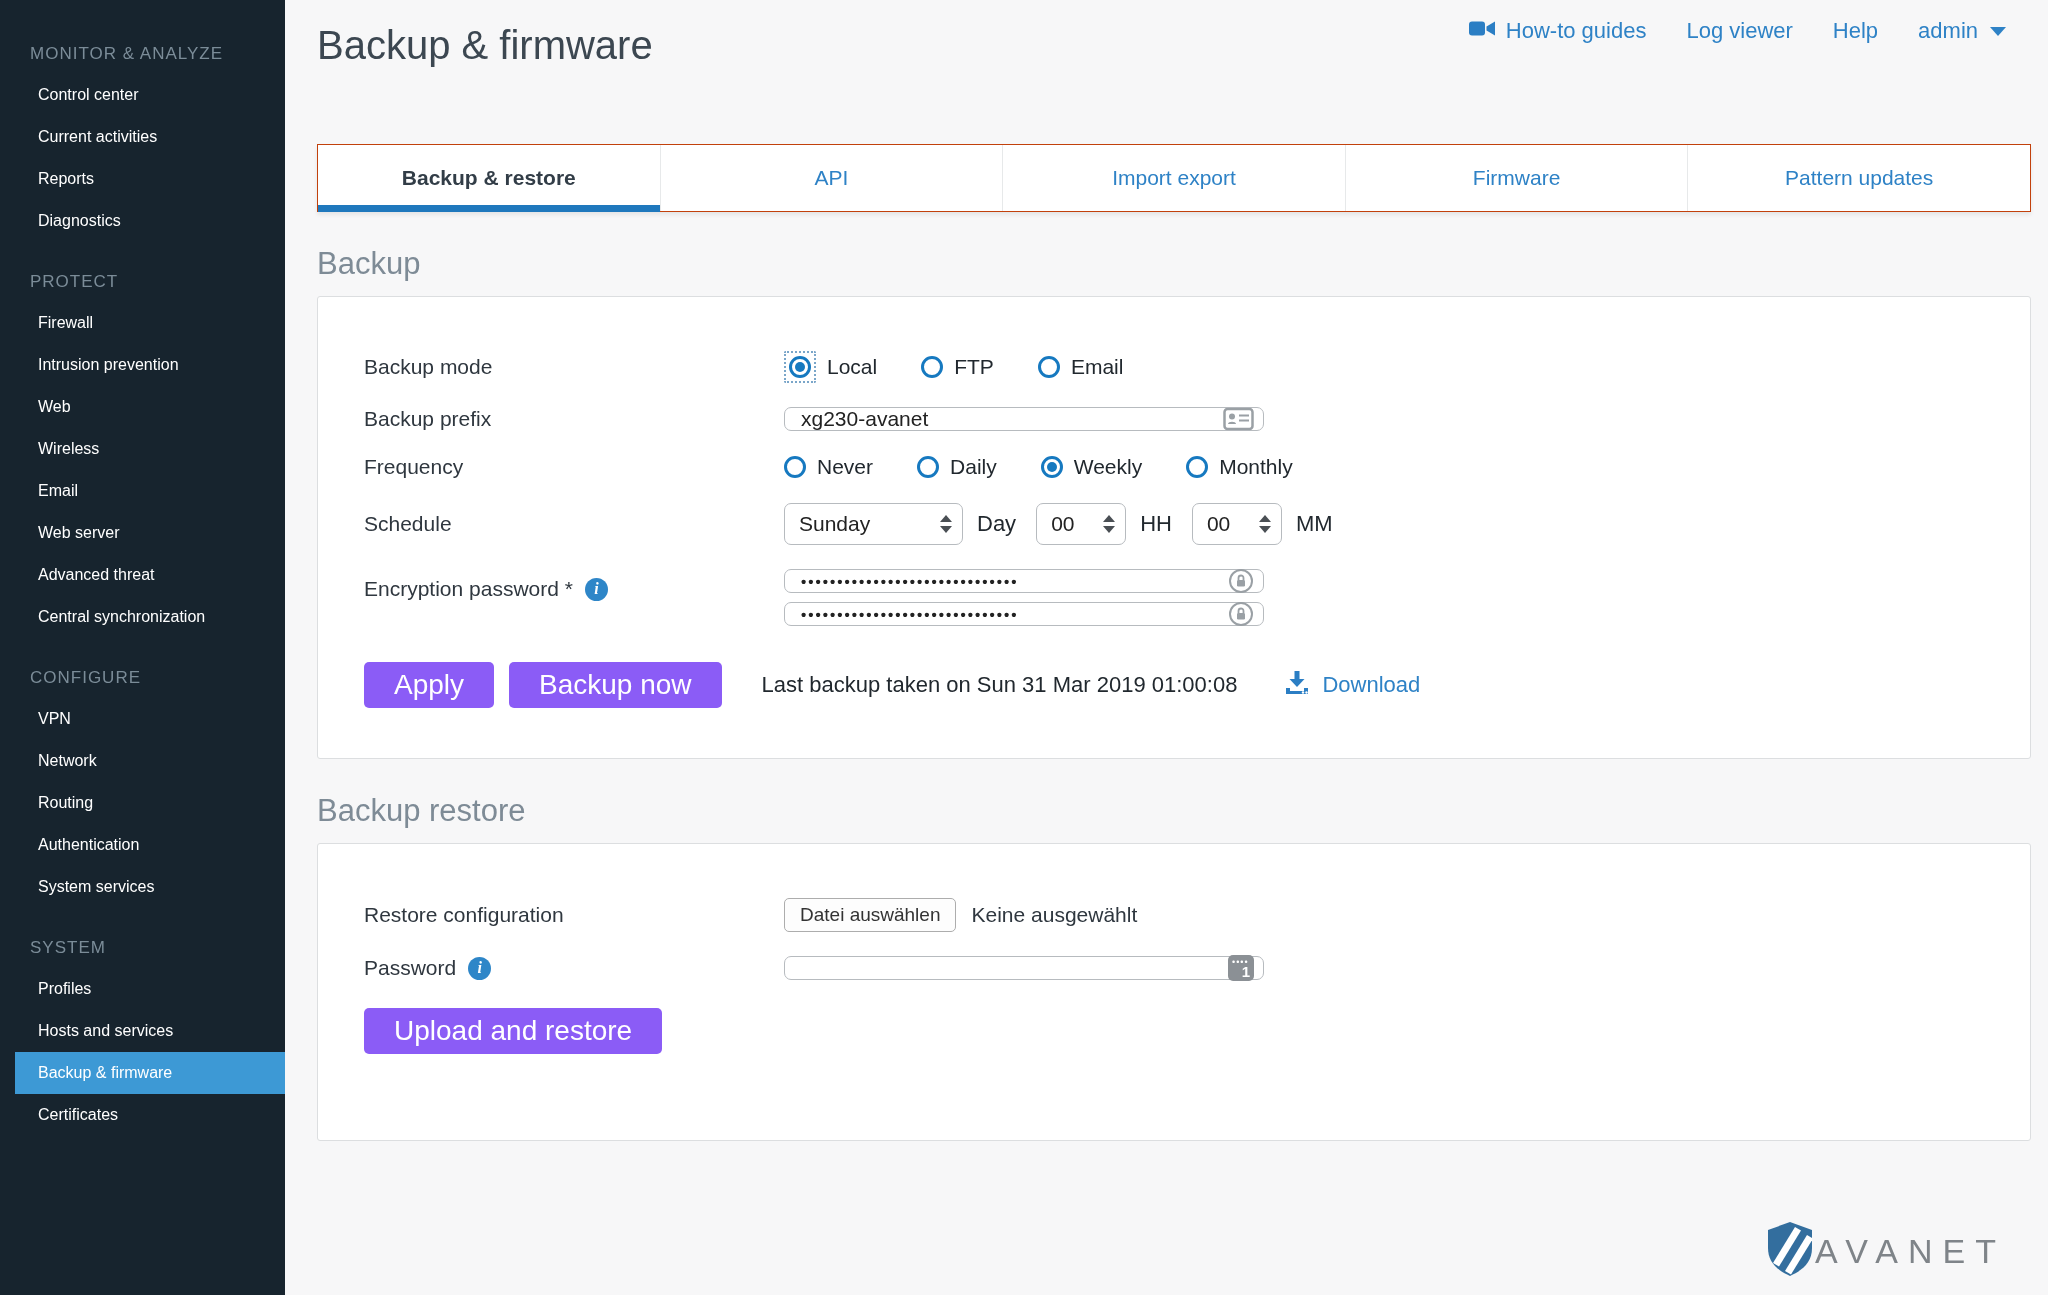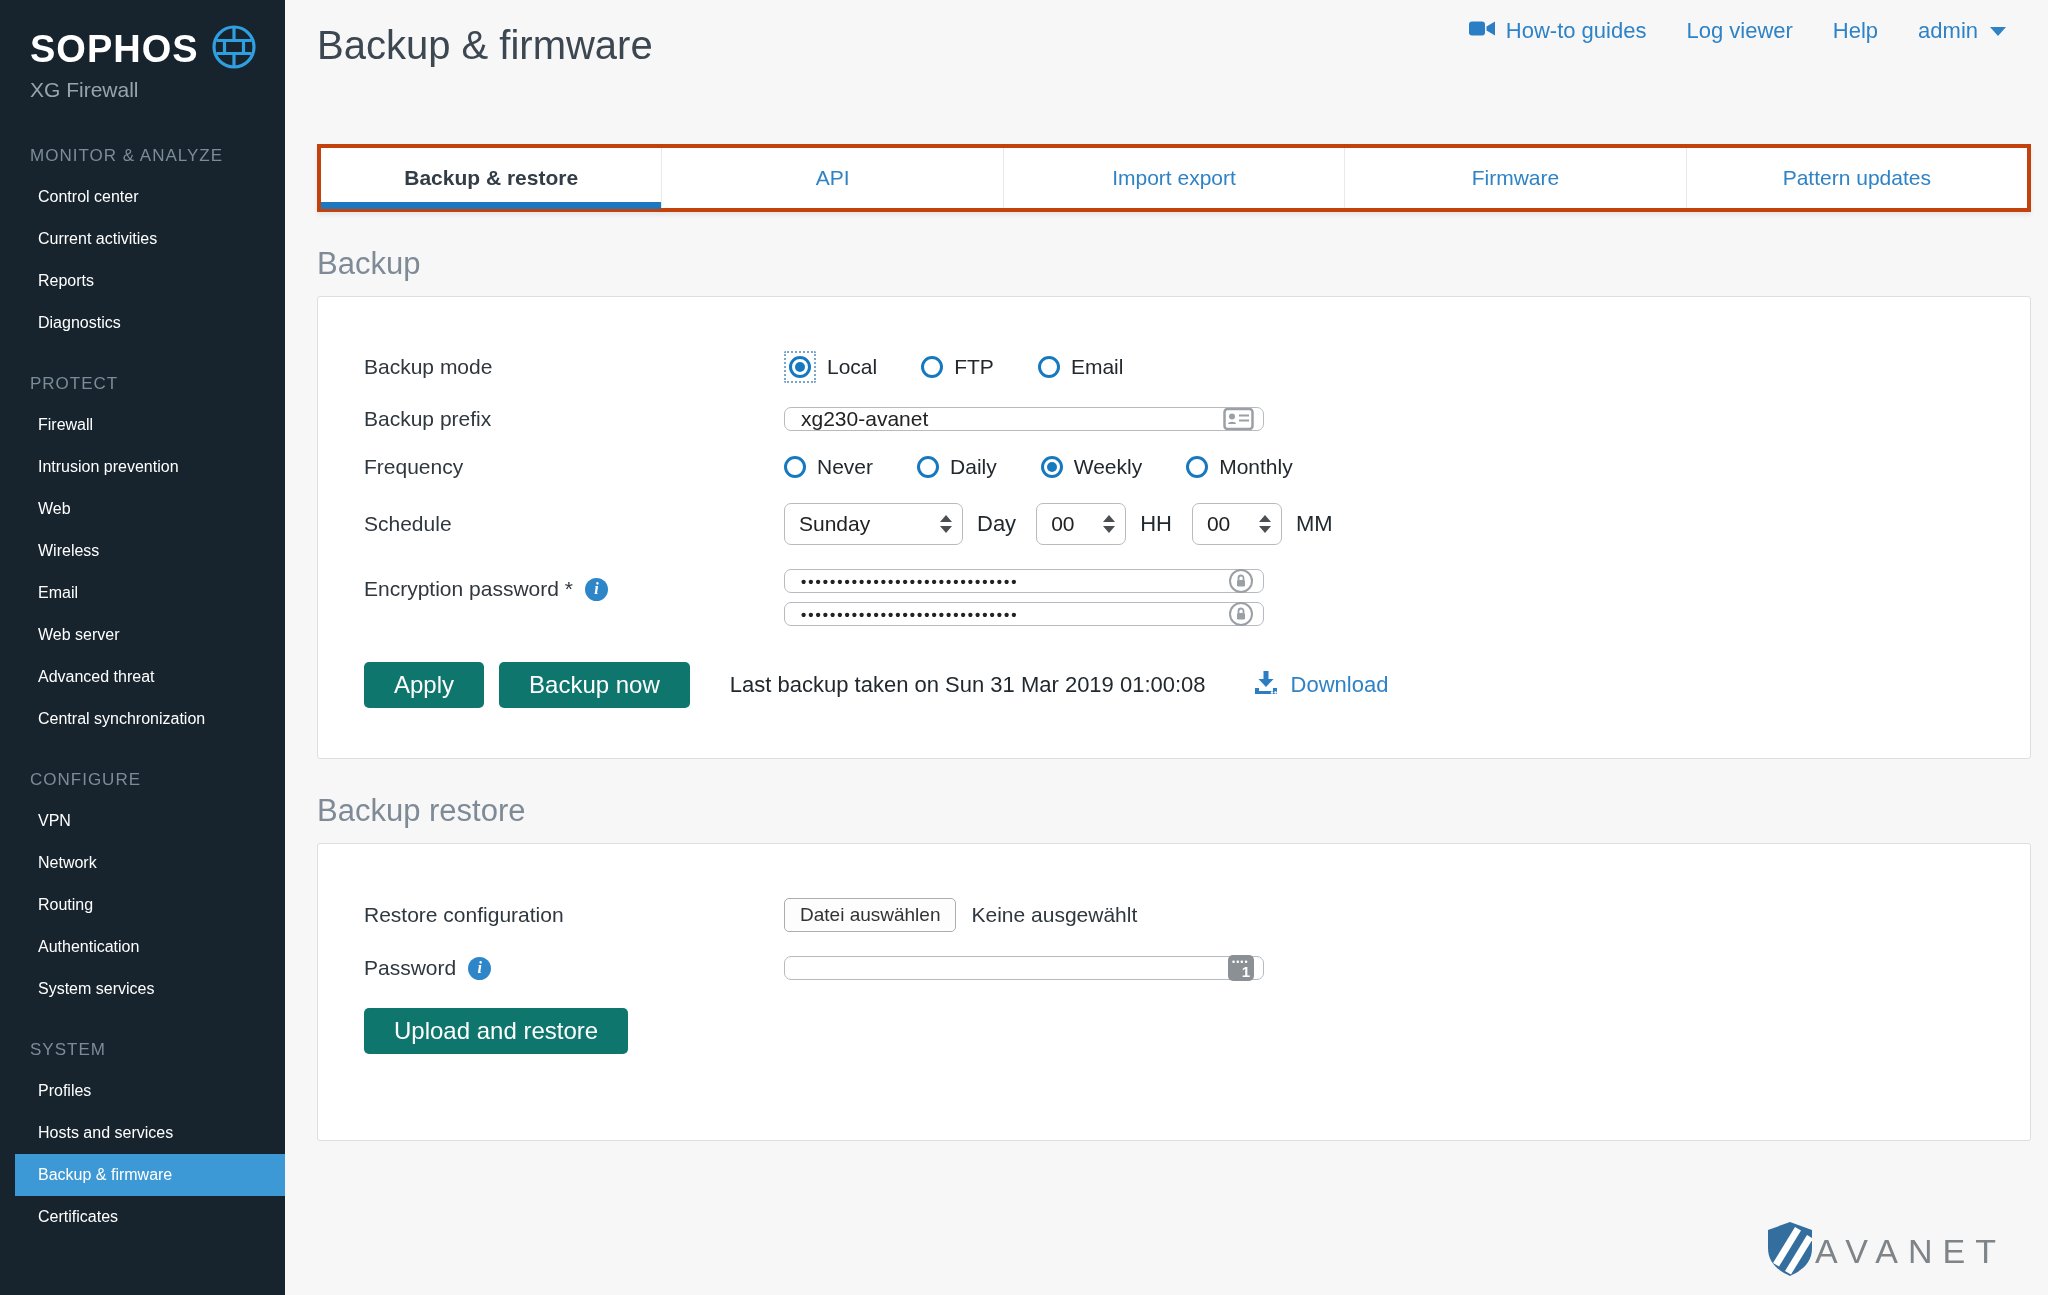--- a/index.html
+++ b/index.html
@@ -49,21 +49,21 @@
     width:0; height:0; display:inline-block;
     border-left:8px solid transparent; border-right:8px solid transparent;
     border-top:9px solid #2e82c6; margin-left:2px;
   }
 
   .content { padding:54px 17px 0 32px; }
 
   
   .tabbar {
     display:flex; background:#fff; height:68px;
-    border:4px solid #c2410c; box-shadow:0 3px 4px rgba(0,0,0,0.07);
+    border:1px solid #c2410c; box-shadow:0 3px 4px rgba(0,0,0,0.07);
   }
   .tab {
     flex:1; display:flex; align-items:center; justify-content:center;
     font-size:21px; color:#2e82c6; cursor:pointer; position:relative;
     border-right:1px solid #e7e9ea;
   }
   .tab:last-child { border-right:none; }
   .tab.active { color:#323d47; font-weight:700; }
   .tab.active::after {
     content:""; position:absolute; left:0; right:0; bottom:-1px; height:7px;
@@ -114,22 +114,22 @@
 
   
   .info-icon {
     width:23px; height:23px; border-radius:50%; background:#2e86c8; color:#fff;
     display:inline-flex; align-items:center; justify-content:center; flex:0 0 23px;
   }
   .info-icon::after { content:"i"; font-family:"Liberation Serif", serif; font-style:italic; font-weight:700; font-size:16px; }
 
   
   .btn {
-    background:#0f766e; color:#fff; border:none; border-radius:5px;
-    height:46px; font-size:24px; padding:0 30px; cursor:pointer;
+    background:#8b5cf6; color:#fff; border:none; border-radius:5px;
+    height:46px; font-size:28px; padding:0 30px; cursor:pointer;
     font-family:"Liberation Sans", sans-serif;
   }
   .btn-row { display:flex; align-items:center; margin-top:36px; margin-bottom:0; }
   .btn + .btn { margin-left:15px; }
   .last-backup { font-size:22px; color:#21282e; margin-left:40px; }
   .download-link { display:flex; align-items:center; gap:11px; margin-left:46px; color:#2e82c6; font-size:22px; cursor:pointer; }
 
   
   .stack { display:flex; flex-direction:column; gap:9px; }
 
@@ -153,35 +153,20 @@
   .partner-logo {
     position:absolute; right:42px; bottom:14px;
     display:flex; align-items:center; 
   }
   .partner-text { font-size:34px; letter-spacing:10px; color:#7f8489; font-weight:500; }
 </style>
 </head>
 <body>
 
 <div class="sidebar">
-  <div class="logo-block">
-    <div class="logo-row">
-      <span class="logo-text">SOPHOS</span>
-      <span>
-        <svg width="46" height="46" viewBox="0 0 46 46">
-          <g stroke="#2f9fe0" stroke-width="3.2" fill="none">
-            <circle cx="23" cy="23" r="20"></circle>
-            <path d="M5.5 16.5 H40.5 M5.5 29.5 H40.5"></path>
-            <path d="M23 3.5 V16.5 M13.5 16.5 V29.5 M32.5 16.5 V29.5 M23 29.5 V42.5"></path>
-          </g>
-        </svg>
-      </span>
-    </div>
-    <div class="logo-sub">XG Firewall</div>
-  </div>
 
   <div class="sidebar-nav">
     <div class="nav-section-title">MONITOR &amp; ANALYZE</div>
     <div class="nav-item">Control center</div>
     <div class="nav-item">Current activities</div>
     <div class="nav-item">Reports</div>
     <div class="nav-item">Diagnostics</div>
 
     <div class="nav-section-title">PROTECT</div>
     <div class="nav-item">Firewall</div>

